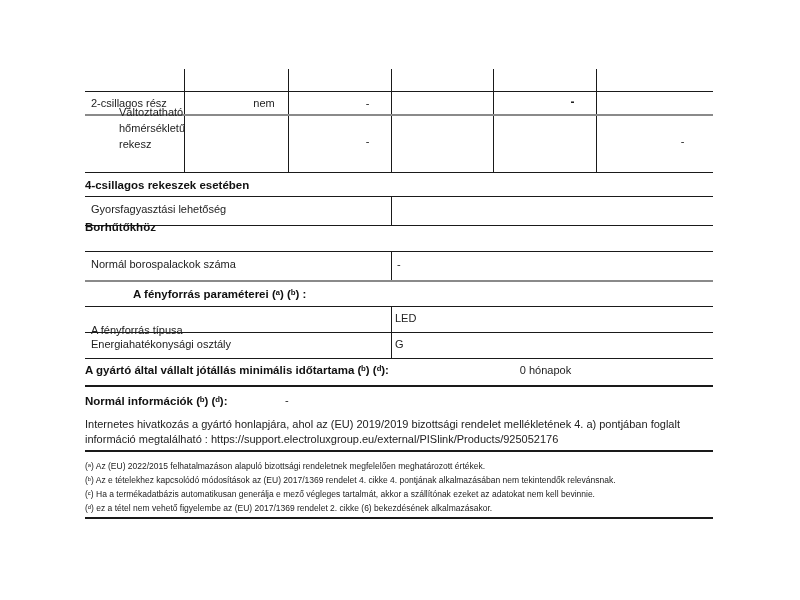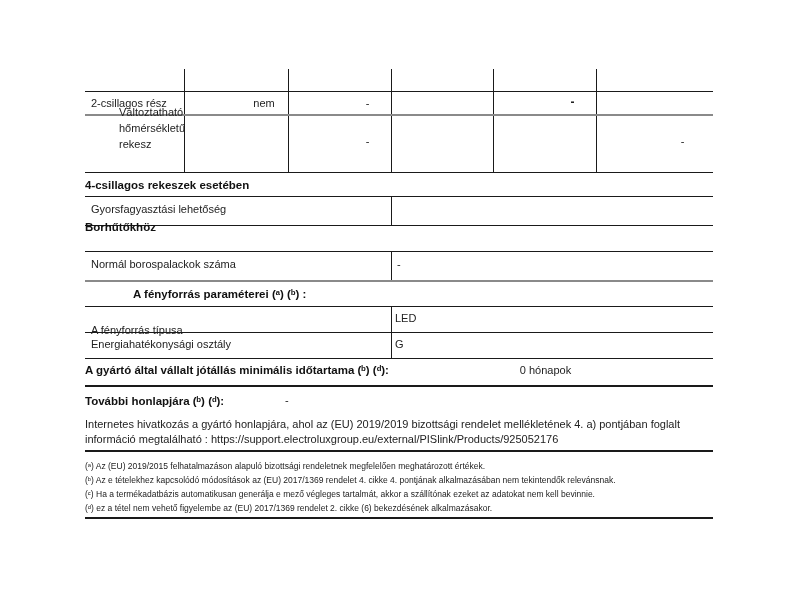--- a/index.html
+++ b/index.html
@@ -88,27 +88,27 @@
     <div class="hline" style="top:332px;"></div>
     <div class="rowlabel" style="left:6px; top:338px;">Energiahatékonysági osztály</div>
     <div class="rowvalue" style="left:310px; top:338px;">G</div>
     <div class="vline" style="left:306px; top:332px; height:26px;"></div>
     <div class="hline" style="top:358px;"></div>
 
     <div class="heading" style="left:0; top:364px;">A gyártó által vállalt jótállás minimális időtartama (ᵇ) (ᵈ):</div>
     <div class="rowvalue centered" style="left:360px; top:364px; width:145px;">0 hónapok</div>
     <div class="hline thick" style="top:385px;"></div>
 
-    <div class="heading" style="left:0; top:395px;">További honlapjára (ᵇ) (ᵈ):</div>
+    <div class="heading" style="left:0; top:395px;">Normál információk (ᵇ) (ᵈ):</div>
     <div class="rowvalue" style="left:200px; top:394px;">-</div>
     <div class="para" style="left:0; top:417px; width:628px;">Internetes hivatkozás a gyártó honlapjára, ahol az (EU) 2019/2019 bizottsági rendelet mellékletének 4. a) pontjában foglalt információ megtalálható : https://support.electroluxgroup.eu/external/PISlink/Products/925052176</div>
     <div class="hline thick" style="top:450px;"></div>
 
     <div class="footnotes-block">
-      <div class="footnote">(ᵃ) Az (EU) 2019/2015 felhatalmazáson alapuló bizottsági rendeletnek megfelelően meghatározott értékek.</div>
+      <div class="footnote">(ᵃ) Az (EU) 2022/2015 felhatalmazáson alapuló bizottsági rendeletnek megfelelően meghatározott értékek.</div>
       <div class="footnote">(ᵇ) Az e tételekhez kapcsolódó módosítások az (EU) 2017/1369 rendelet 4. cikke 4. pontjának alkalmazásában nem tekintendők relevánsnak.</div>
       <div class="footnote">(ᶜ) Ha a termékadatbázis automatikusan generálja e mező végleges tartalmát, akkor a szállítónak ezeket az adatokat nem kell bevinnie.</div>
       <div class="footnote">(ᵈ) ez a tétel nem vehető figyelembe az (EU) 2017/1369 rendelet 2. cikke (6) bekezdésének alkalmazásakor.</div>
     </div>
     <div class="hline thick" style="top:517px;"></div>
 
   </div>
 </div>
 
 </body></html>

